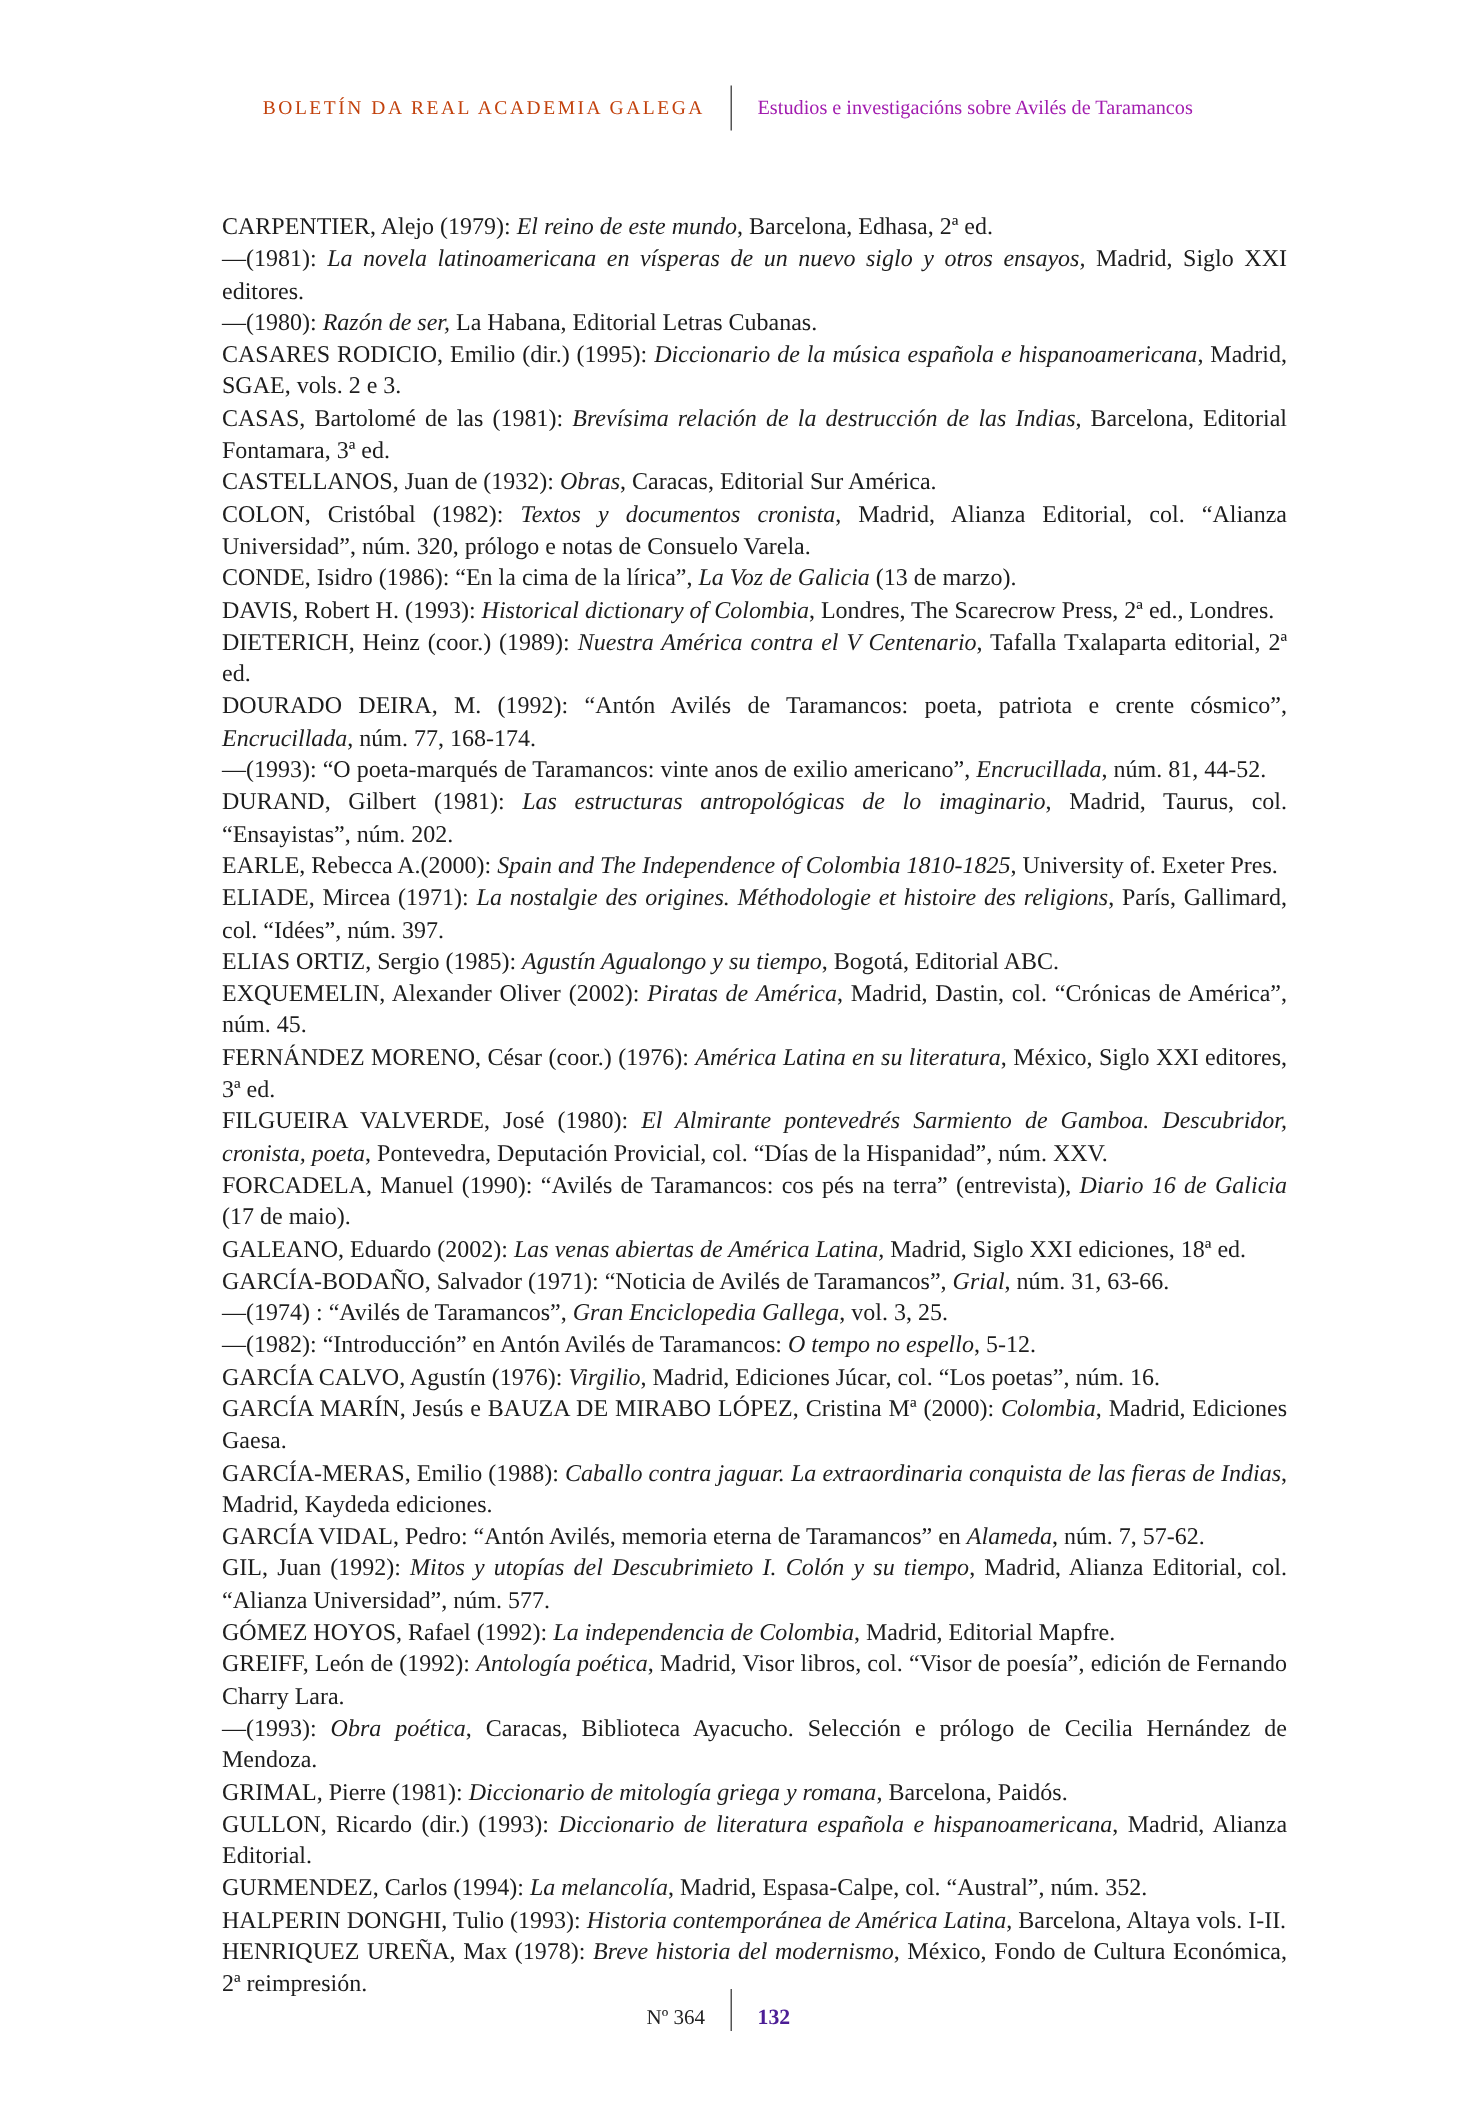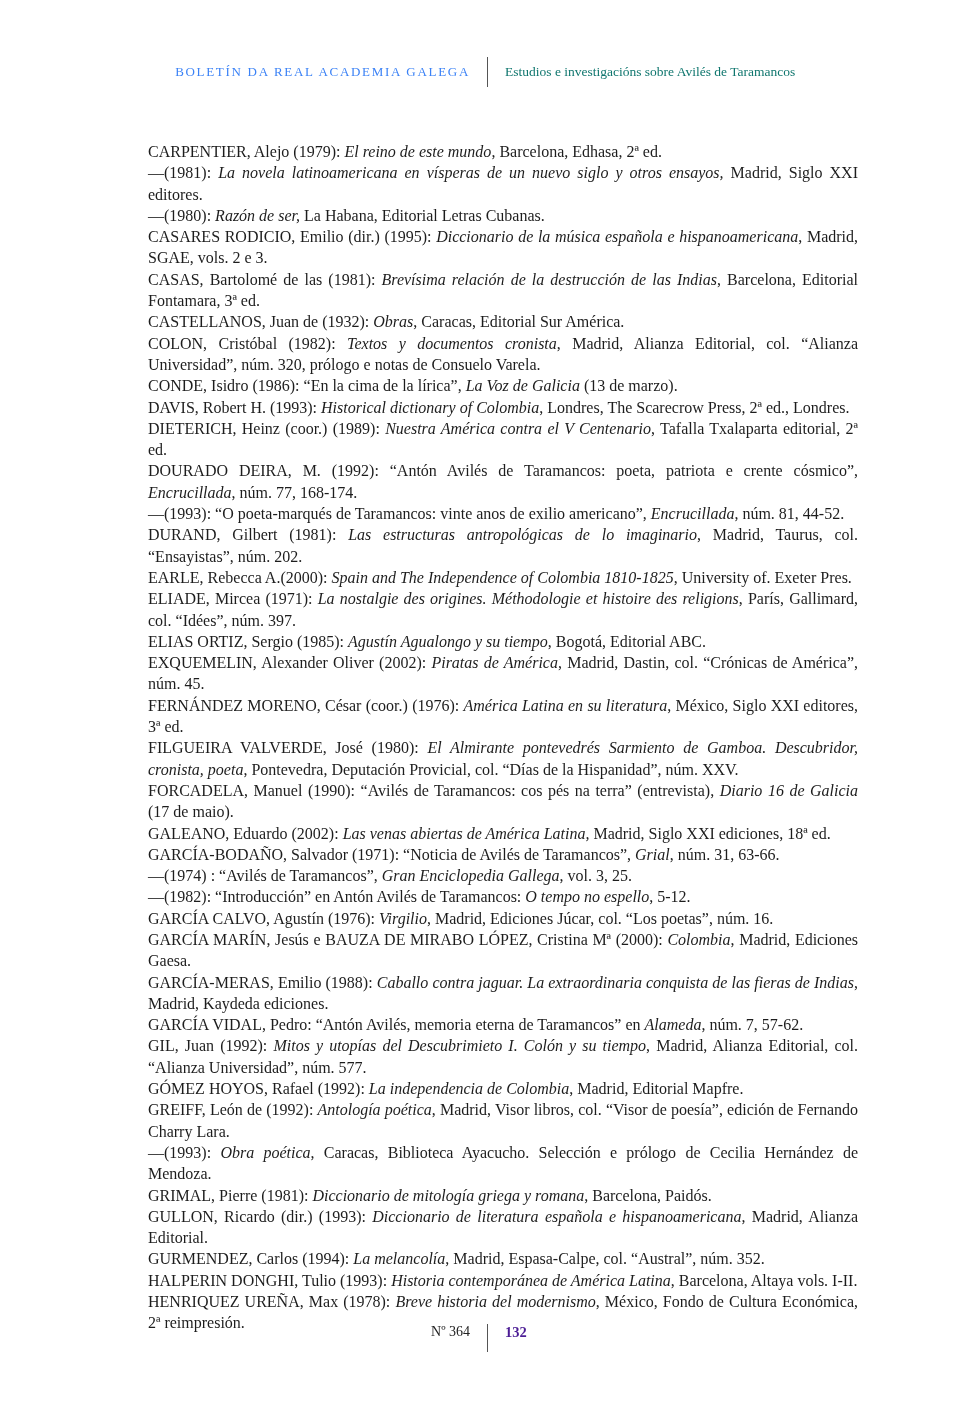--- a/index.html
+++ b/index.html
@@ -20,55 +20,55 @@
     display: flex;
     align-items: center;
     justify-content: center;
   }
   .header-left {
     flex: 1;
     text-align: right;
     padding-right: 17px;
     font-size: 13px;
     letter-spacing: 1.7px;
-    color: #3b82f6;
+    color: #c2410c;
     white-space: nowrap;
   }
   .header-divider {
     width: 1px;
     height: 30px;
     background: #555;
     flex: 0 0 auto;
   }
   .header-right {
     flex: 1;
     text-align: left;
     padding-left: 17px;
     font-size: 13.5px;
-    color: #0f766e;
+    color: #a21caf;
     white-space: nowrap;
   }
   .bibliography {
     position: absolute;
     top: 141px;
     left: 148px;
     width: 710px;
     font-size: 16px;
     line-height: 21.3px;
     text-align: justify;
   }
   .entry { text-align: justify; }
   .entry em { font-style: italic; }
   .page-footer {
     position: absolute;
     top: 1324px;
     left: 0;
     right: 0;
     display: flex;
-    align-items: flex-start;
+    align-items: flex-end;
     justify-content: center;
     height: 30px;
   }
   .footer-issue {
     flex: 1;
     text-align: right;
     padding-right: 17px;
     font-size: 14px;
     color: #222;
   }

